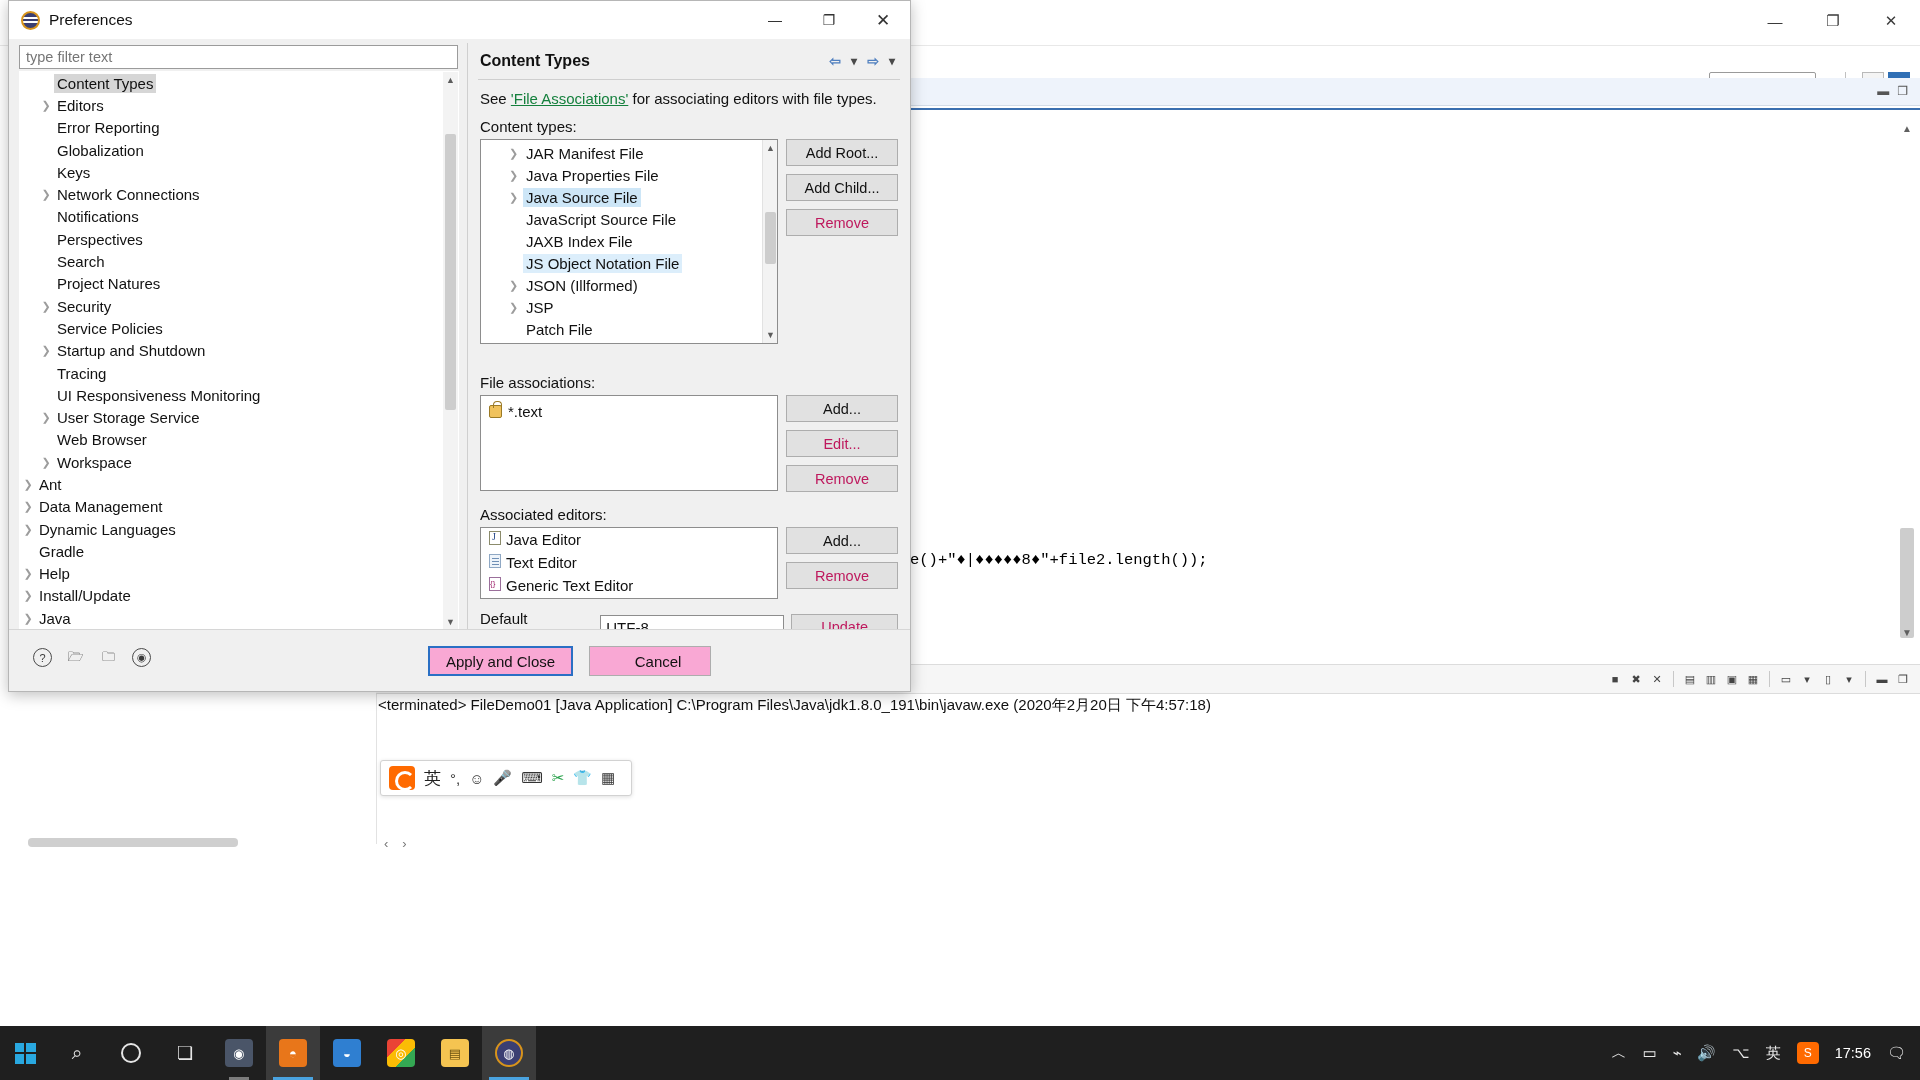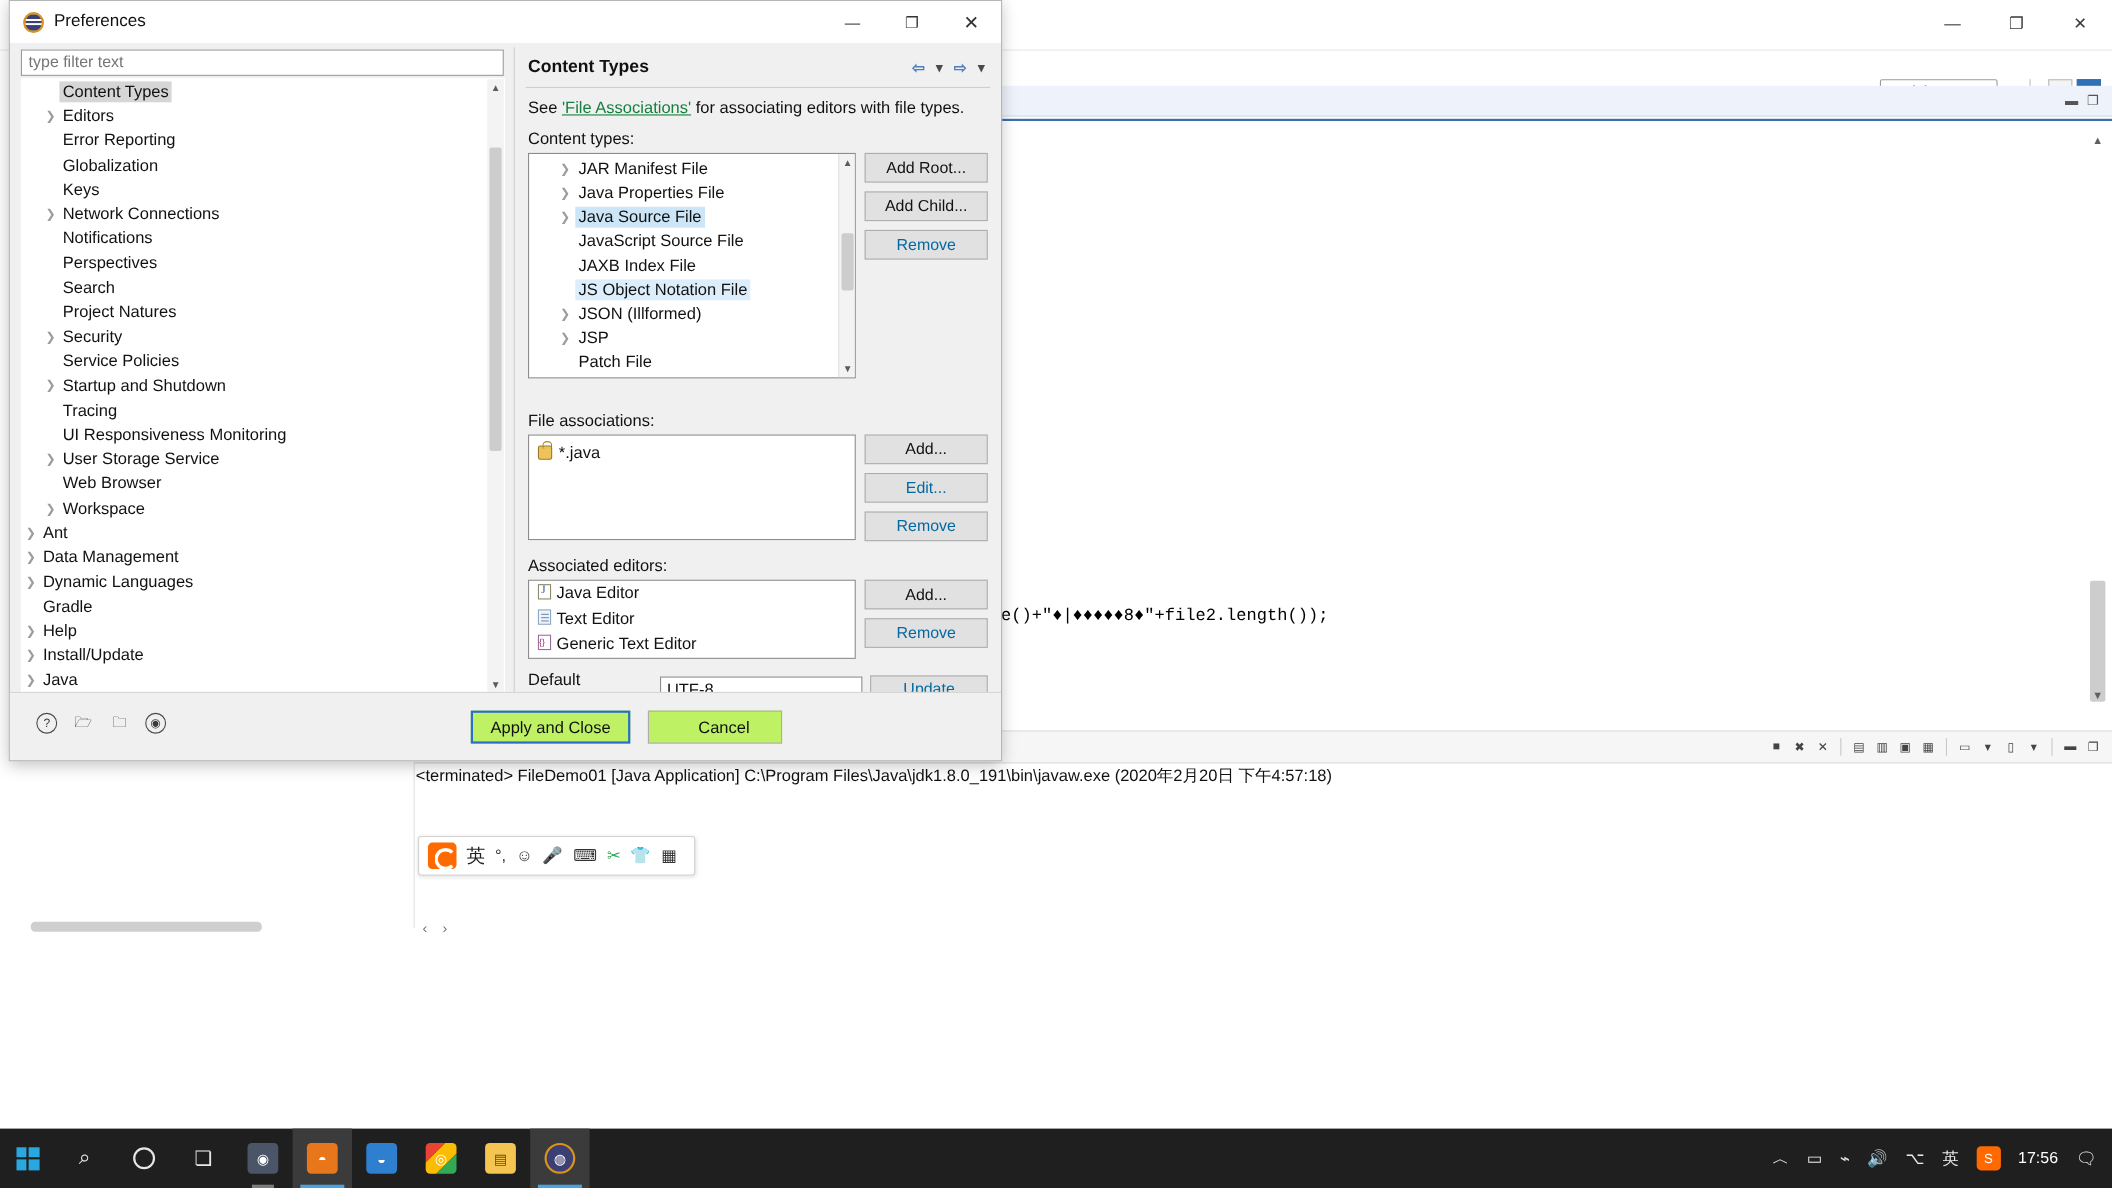--- a/index.html
+++ b/index.html
@@ -247,21 +247,21 @@
   .vs-arrow { width:15px; height:16px; display:flex; align-items:center;
     justify-content:center; font-size:9px; color:#5c5c5c; }
   .vs-thumb { position:absolute; left:2px; width:11px; background:#cdcdcd; border-radius:2px; }
 
   .btn-col { display:flex; flex-direction:column; gap:8px; }
   .btn {
     width:112px; height:27px; background:#e1e1e1; border:1px solid #adadad;
     font-size:14.5px; color:#111; display:flex; align-items:center; justify-content:center;
     font-family:"Liberation Sans", sans-serif; cursor:pointer;
   }
-  .btn.disabled { color:#0369a1; }
+  .btn.disabled { color:#be185d; }
 
   .fa-list { width:306px; height:96px; }
   .fa-row { height:22px; display:flex; align-items:center; font-size:15px;
     color:#111; padding-left:8px; gap:6px; }
   .lock-ico {
     width:13px; height:13px; background:#f0c25c; border:1px solid #9b7a25;
     border-radius:2px; position:relative; display:inline-block;
   }
   .lock-ico:before {
     content:""; position:absolute; left:3px; top:-5px; width:7px; height:6px;
@@ -304,21 +304,21 @@
   .fi {
     width:19px; height:19px; display:flex; align-items:center; justify-content:center;
     font-size:13px; color:#3a3a3a;
   }
   .fi.circle { border:1.6px solid #4a4a4a; border-radius:50%; font-size:11px; }
   .footer-buttons {
     position:absolute; right:0; top:16px; left:0; display:flex; justify-content:center;
     gap:16px; padding-left:220px;
   }
   .fbtn {
-    height:30px; background:#bef264; border:1px solid #adadad;
+    height:30px; background:#f9a8d4; border:1px solid #adadad;
     font-size:15px; color:#111; display:flex; align-items:center; justify-content:center;
     padding:0 16px; cursor:pointer; font-family:"Liberation Sans", sans-serif;
   }
   .fbtn.primary { border:2px solid #2a6fc4; min-width:122px; }
   .fbtn.secondary { min-width:122px;padding-left:32px; }
 </style>
 </head>
 <body>
 
 <div id="bg-eclipse">
@@ -598,21 +598,21 @@
             </div>
         </div>
 
         <div class="field-label" style="margin-top:30px;">File associations:</div>
 
         <div class="row-flex">
           <div class="list-box fa-list">
             <div id="fa-list-inner" style="padding-top:4px;">
                 <div class="fa-row">
                   <span class="lock-ico"></span>
-                  <span>*.java</span>
+                  <span>*.text</span>
                 </div>
               </div>
           </div>
           <div class="btn-col" id="fa-buttons">
               <div class="btn">Add...</div>
               <div class="btn disabled">Edit...</div>
               <div class="btn disabled">Remove</div>
             </div>
         </div>
 

